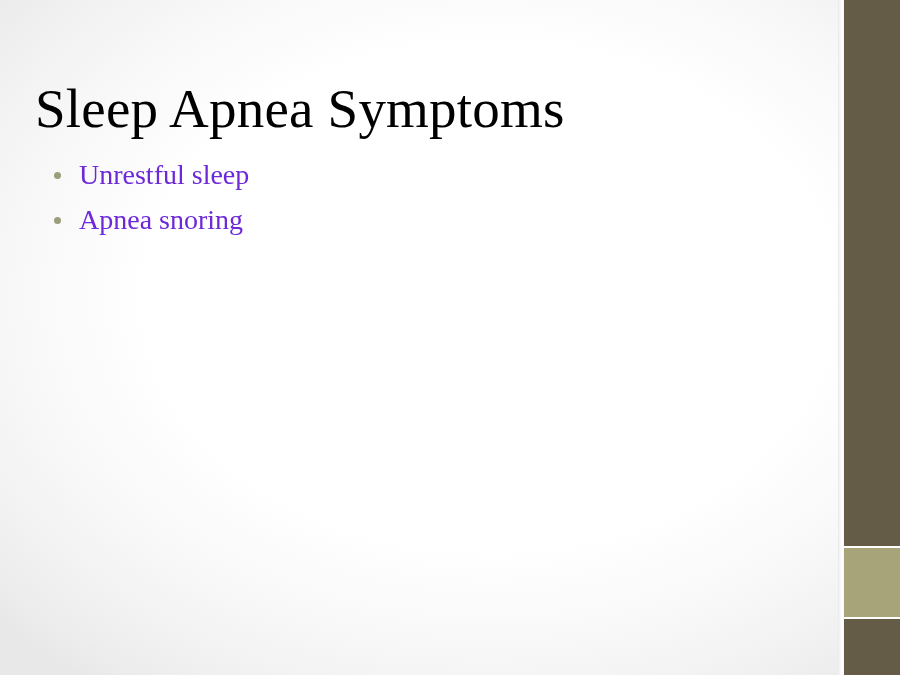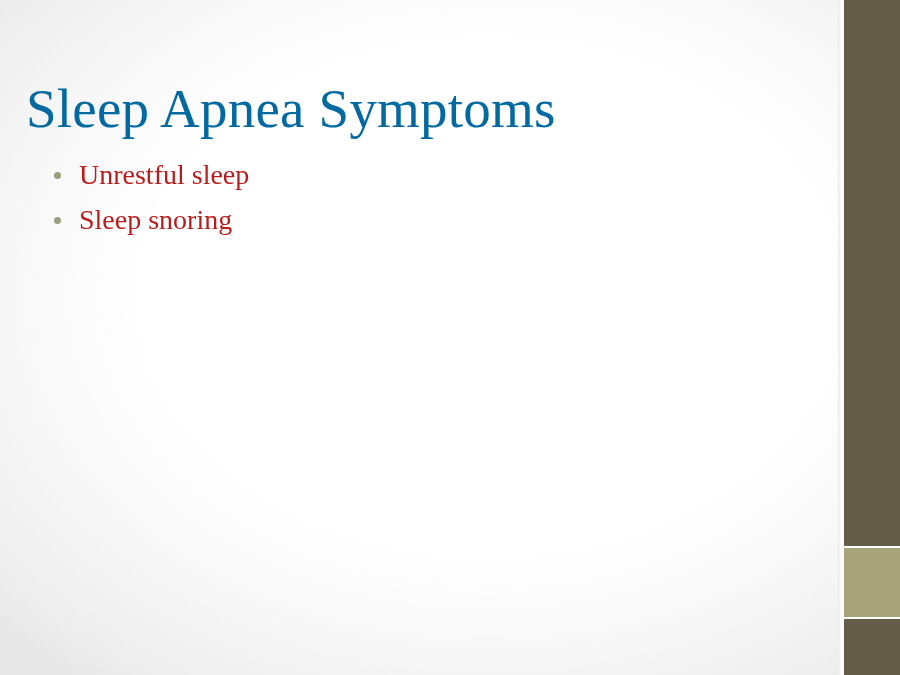--- a/index.html
+++ b/index.html
@@ -60,48 +60,48 @@
     right: 0;
     width: 56px;
   }
   .accent-top    { top: 0px;   height: 546px; }
   .accent-middle { top: 548px; height: 69px;  }
   .accent-bottom { top: 619px; height: 56px;  }
 
   
   .slide-title {
     position: absolute;
-    left: 26px;
+    left: 35px;
     top: 41px;
     width: 770px;
     font-size: 55px;
     line-height: 1.12;
     font-weight: normal;
     letter-spacing: 0.2px;
-    color: #0369a1;
+    color: #000000;
     white-space: nowrap;
   }
 
   
   .bullet-list {
     position: absolute;
     left: 48px;
     top: 158px;
     width: 760px;
     list-style: none;
     margin: 0;
     padding: 0;
   }
   .bullet-item {
     position: relative;
     height: 45px;
     padding-left: 31px;
     font-size: 28px;
     line-height: 34px;
-    color: #b91c1c;
+    color: #6d28d9;
     white-space: nowrap;
   }
   .bullet-dot {
     position: absolute;
     left: 6px;
     top: 14px;
     width: 7px;
     height: 7px;
     border-radius: 50%;
     background: #9b9d7b;
@@ -130,18 +130,18 @@
   <ul class="bullet-list">
 
     <li class="bullet-item">
       <span class="bullet-dot"></span>
       <span class="bullet-text">Unrestful sleep</span>
     </li>
 
 
     <li class="bullet-item">
       <span class="bullet-dot"></span>
-      <span class="bullet-text">Sleep snoring</span>
+      <span class="bullet-text">Apnea snoring</span>
     </li>
 
   </ul>
 
 </div>
 
 </body></html>

